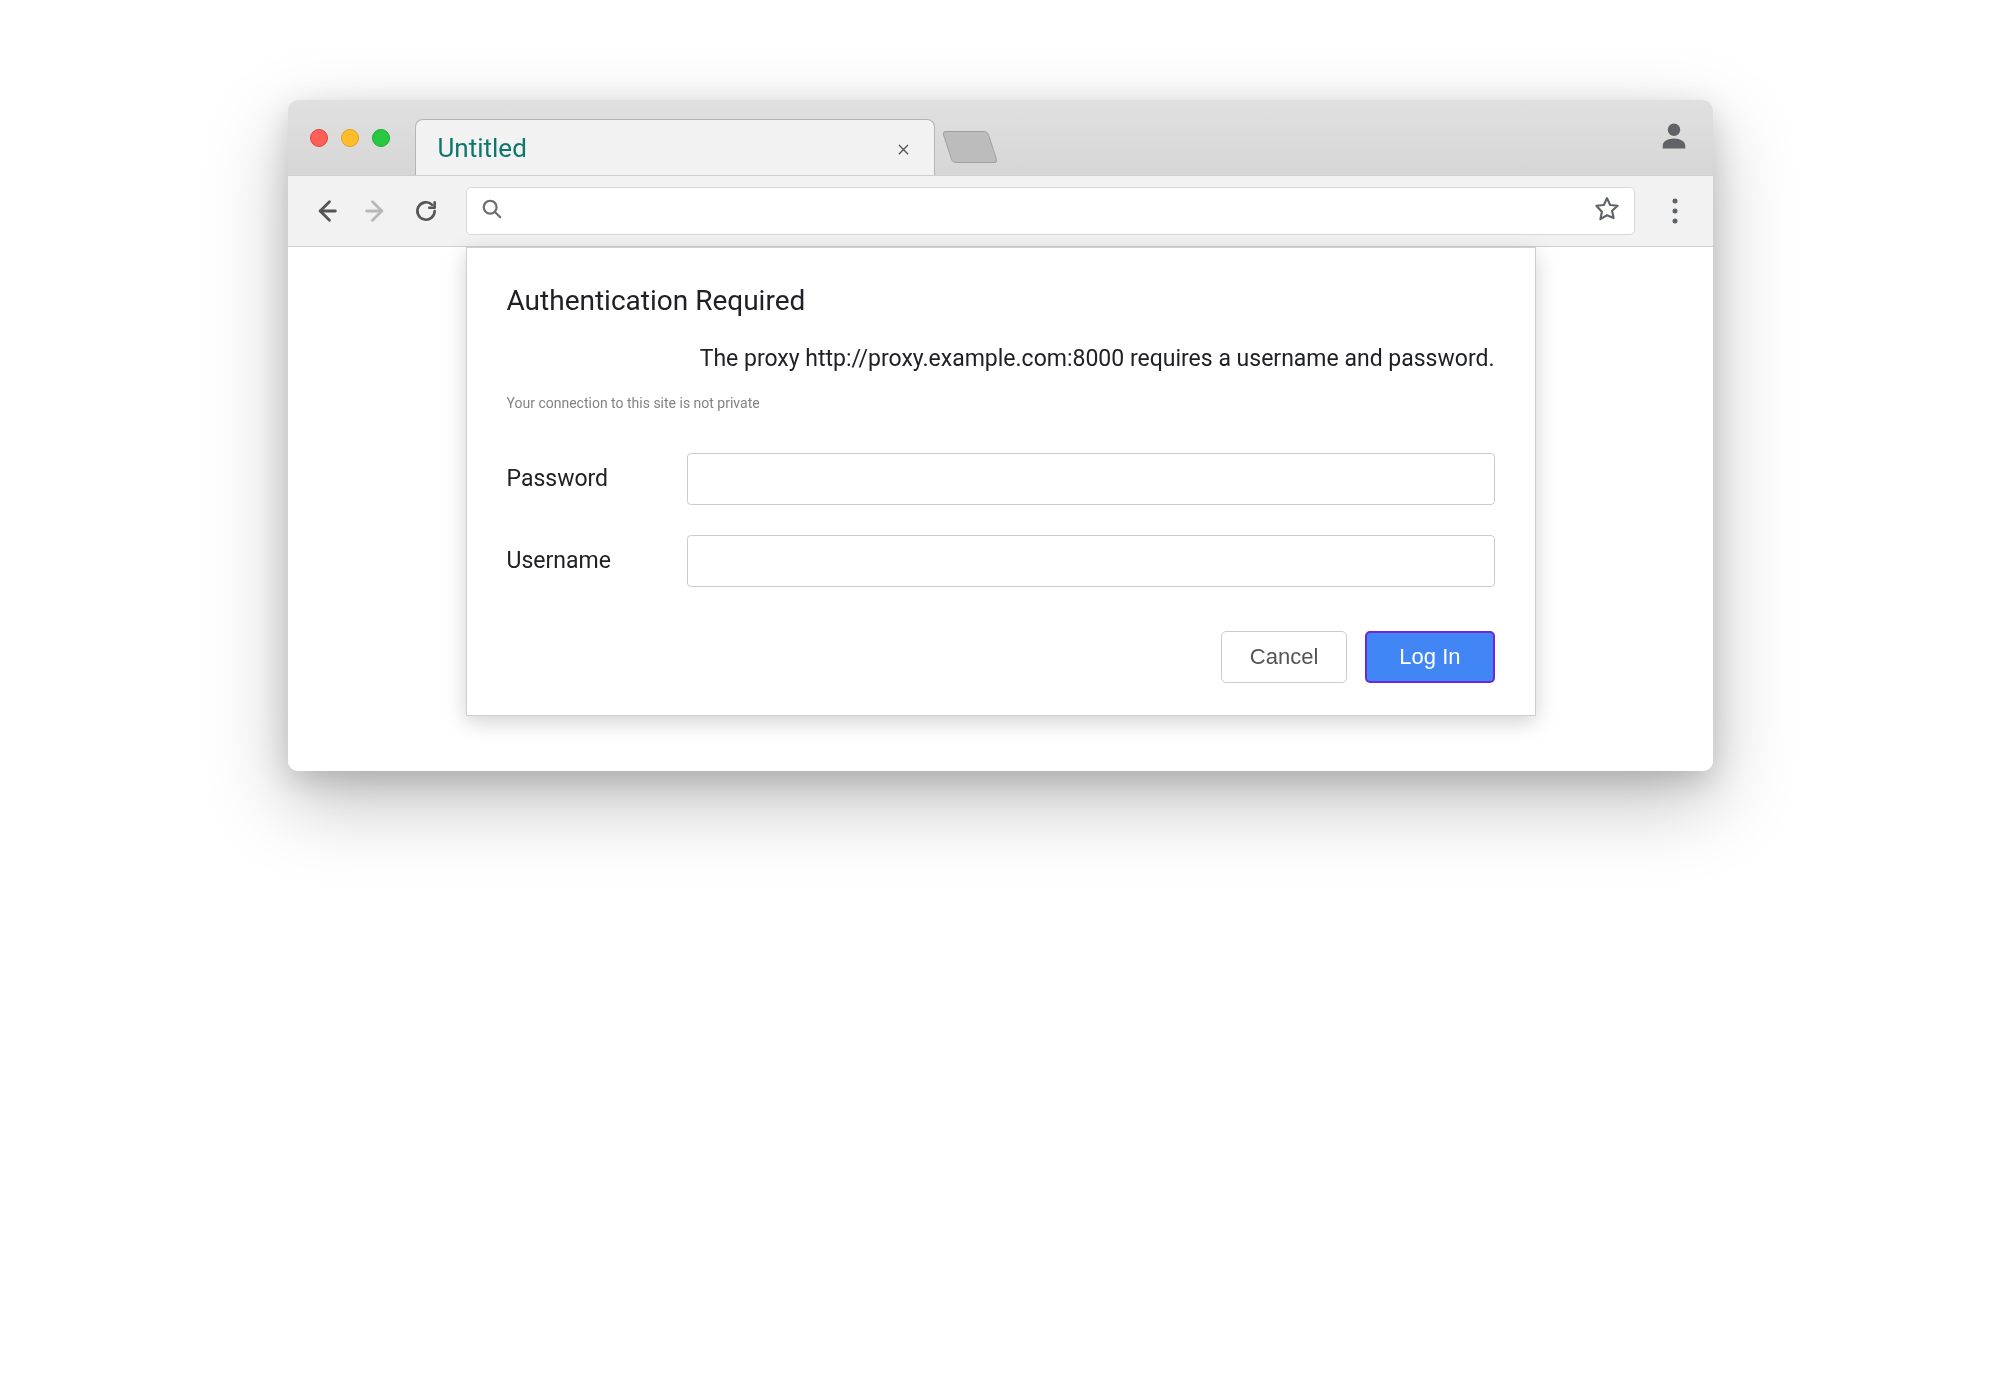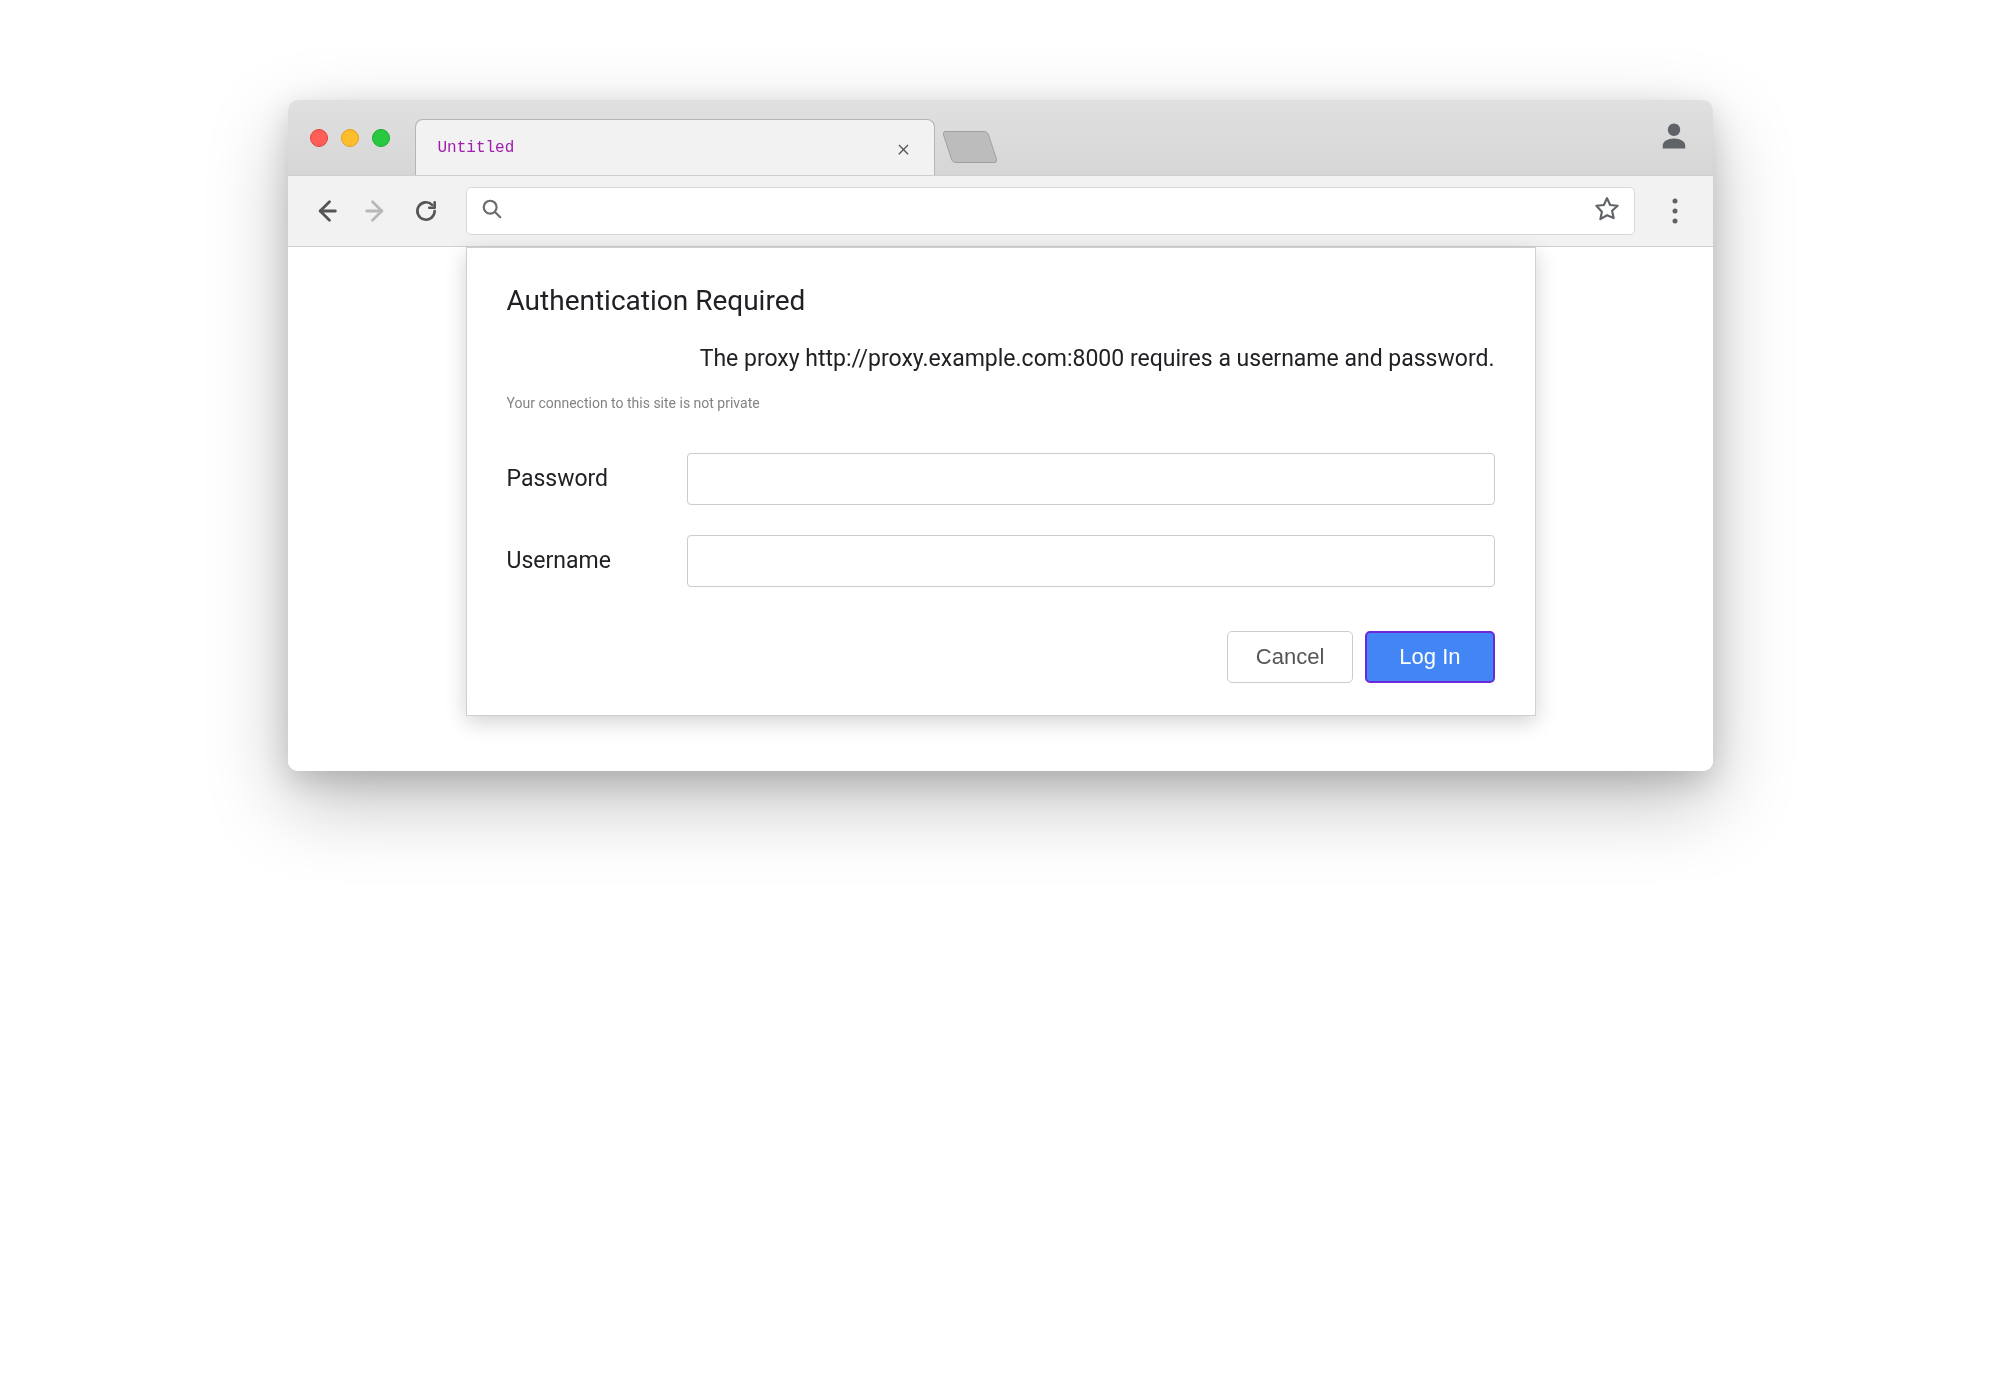--- a/index.html
+++ b/index.html
@@ -67,24 +67,23 @@
       border-bottom: none;
       border-radius: 8px 8px 0 0;
       display: flex;
       align-items: center;
       padding: 0 18px 0 22px;
       min-width: 520px;
       position: relative;
     }
     
     .tab-label {
-      font-size: 16px;
-      color: #a21caf;
+      font-size: 26px;
+      color: #0f766e;
       flex: 1;
-      font-family: Liberation Mono, monospace;
     }
     
     .tab-close {
       font-size: 24px;
       color: #555;
       cursor: pointer;
       width: 24px;
       text-align: center;
       font-weight: 300;
     }
@@ -232,21 +231,21 @@
       border: 1px solid #ccc;
       border-radius: 4px;
       padding: 0 12px;
       font-size: 20px;
       outline: none;
     }
     
     .dialog-buttons {
       display: flex;
       justify-content: flex-end;
-      gap: 12px;
+      gap: 18px;
       margin-top: 44px;
     }
     
     .btn {
       height: 52px;
       padding: 0 28px;
       font-size: 22px;
       border-radius: 5px;
       cursor: pointer;
       border: 1px solid #ccc;

